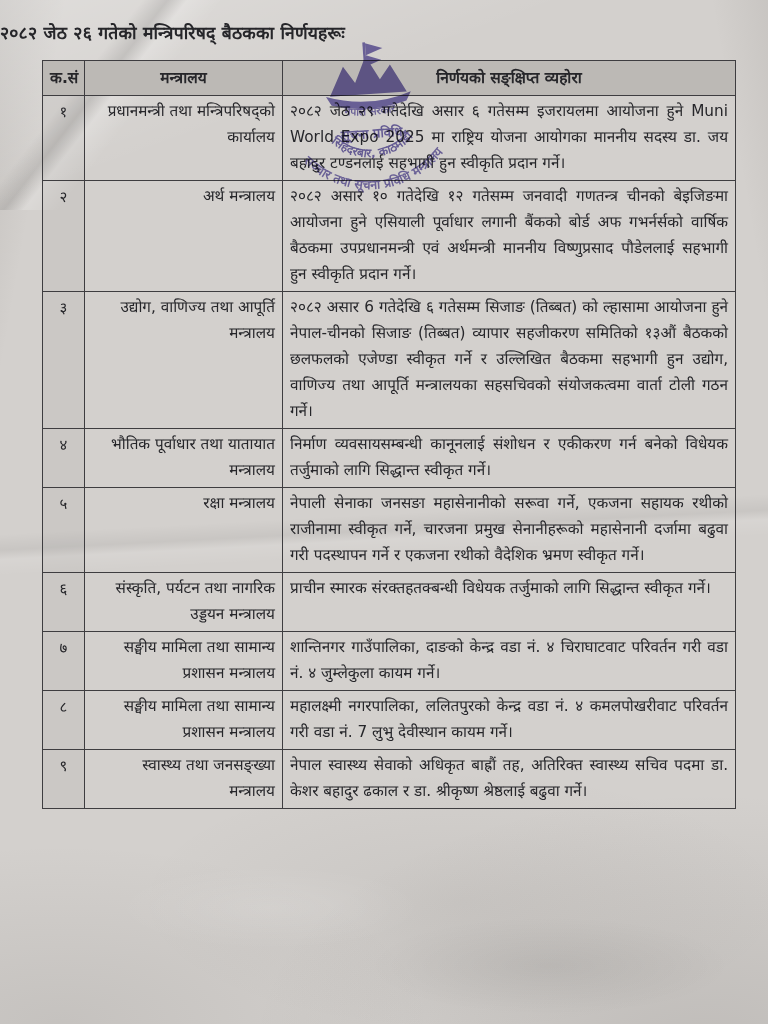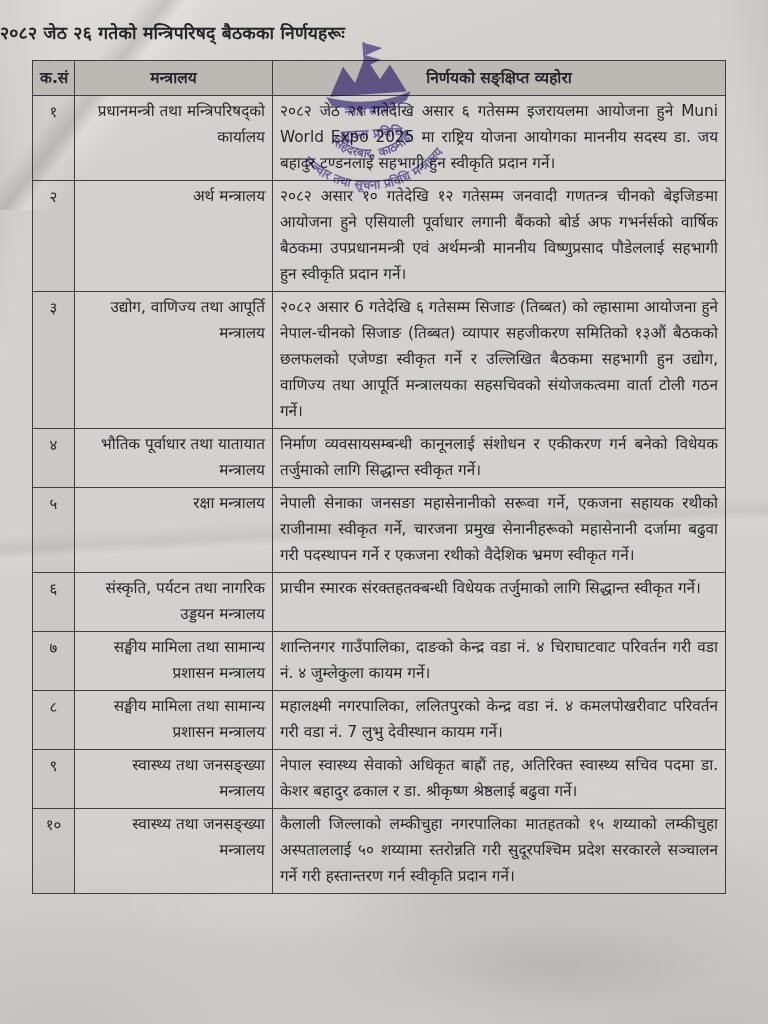--- a/index.html
+++ b/index.html
@@ -28,21 +28,21 @@
   .crease-bottom{
     left:60px;top:830px;width:700px;height:194px;
     background:
       radial-gradient(220px 60px at 30% 40%, rgba(255,255,255,.12), transparent 70%),
       radial-gradient(260px 70px at 70% 70%, rgba(0,0,0,.06), transparent 70%);
   }
   .title{
     position:absolute;left:0;top:20px;width:768px;margin:0;
     text-align:left;font-size:17.5px;font-weight:700;letter-spacing:.2px;
   }
-  .table-wrap{position:absolute;left:32px;top:60px;width:694px;}
+  .table-wrap{position:absolute;left:42px;top:60px;width:694px;}
   table{width:100%;border-collapse:collapse;table-layout:fixed;}
   th,td{
     border:1.6px solid #3e3d40;
     padding:2px 7px 4px 7px;
     vertical-align:top;
     font-size:15.3px;line-height:1.7;
   }
   col.c-sn{width:42px;}
   col.c-ministry{width:198px;}
   thead th{
@@ -129,25 +129,20 @@
         <tr>
           <td class="sn">८</td>
           <td class="ministry">सङ्घीय मामिला तथा सामान्य प्रशासन मन्त्रालय</td>
           <td class="decision">महालक्ष्मी नगरपालिका, ललितपुरको केन्द्र वडा नं. ४ कमलपोखरीवाट परिवर्तन गरी वडा नं. 7 लुभु देवीस्थान कायम गर्ने।</td>
         </tr>
         <tr>
           <td class="sn">९</td>
           <td class="ministry">स्वास्थ्य तथा जनसङ्ख्या मन्त्रालय</td>
           <td class="decision">नेपाल स्वास्थ्य सेवाको अधिकृत बाह्रौं तह, अतिरिक्त स्वास्थ्य सचिव पदमा डा. केशर बहादुर ढकाल र डा. श्रीकृष्ण श्रेष्ठलाई बढुवा गर्ने।</td>
         </tr>
-        <tr>
-          <td class="sn">१०</td>
-          <td class="ministry">स्वास्थ्य तथा जनसङ्ख्या मन्त्रालय</td>
-          <td class="decision">कैलाली जिल्लाको लम्कीचुहा नगरपालिका मातहतको १५ शय्याको लम्कीचुहा अस्पताललाई ५० शय्यामा स्तरोन्नति गरी सुदूरपश्चिम प्रदेश सरकारले सञ्चालन गर्ने गरी हस्तान्तरण गर्न स्वीकृति प्रदान गर्ने।</td>
-        </tr>
       </tbody>
   </table>
 </div>
 
 <div class="stamp">
   <svg viewBox="0 0 214 172" xmlns="http://www.w3.org/2000/svg">
     <defs>
       <path id="arc-ministry" d="M 14 58 A 92 92 0 0 0 200 58" fill="none"></path>
       <path id="arc-location" d="M 55 84 A 56 56 0 0 0 159 84" fill="none"></path>
       <path id="arc-govt" d="M 58 70 Q 107 84 156 70" fill="none"></path>

